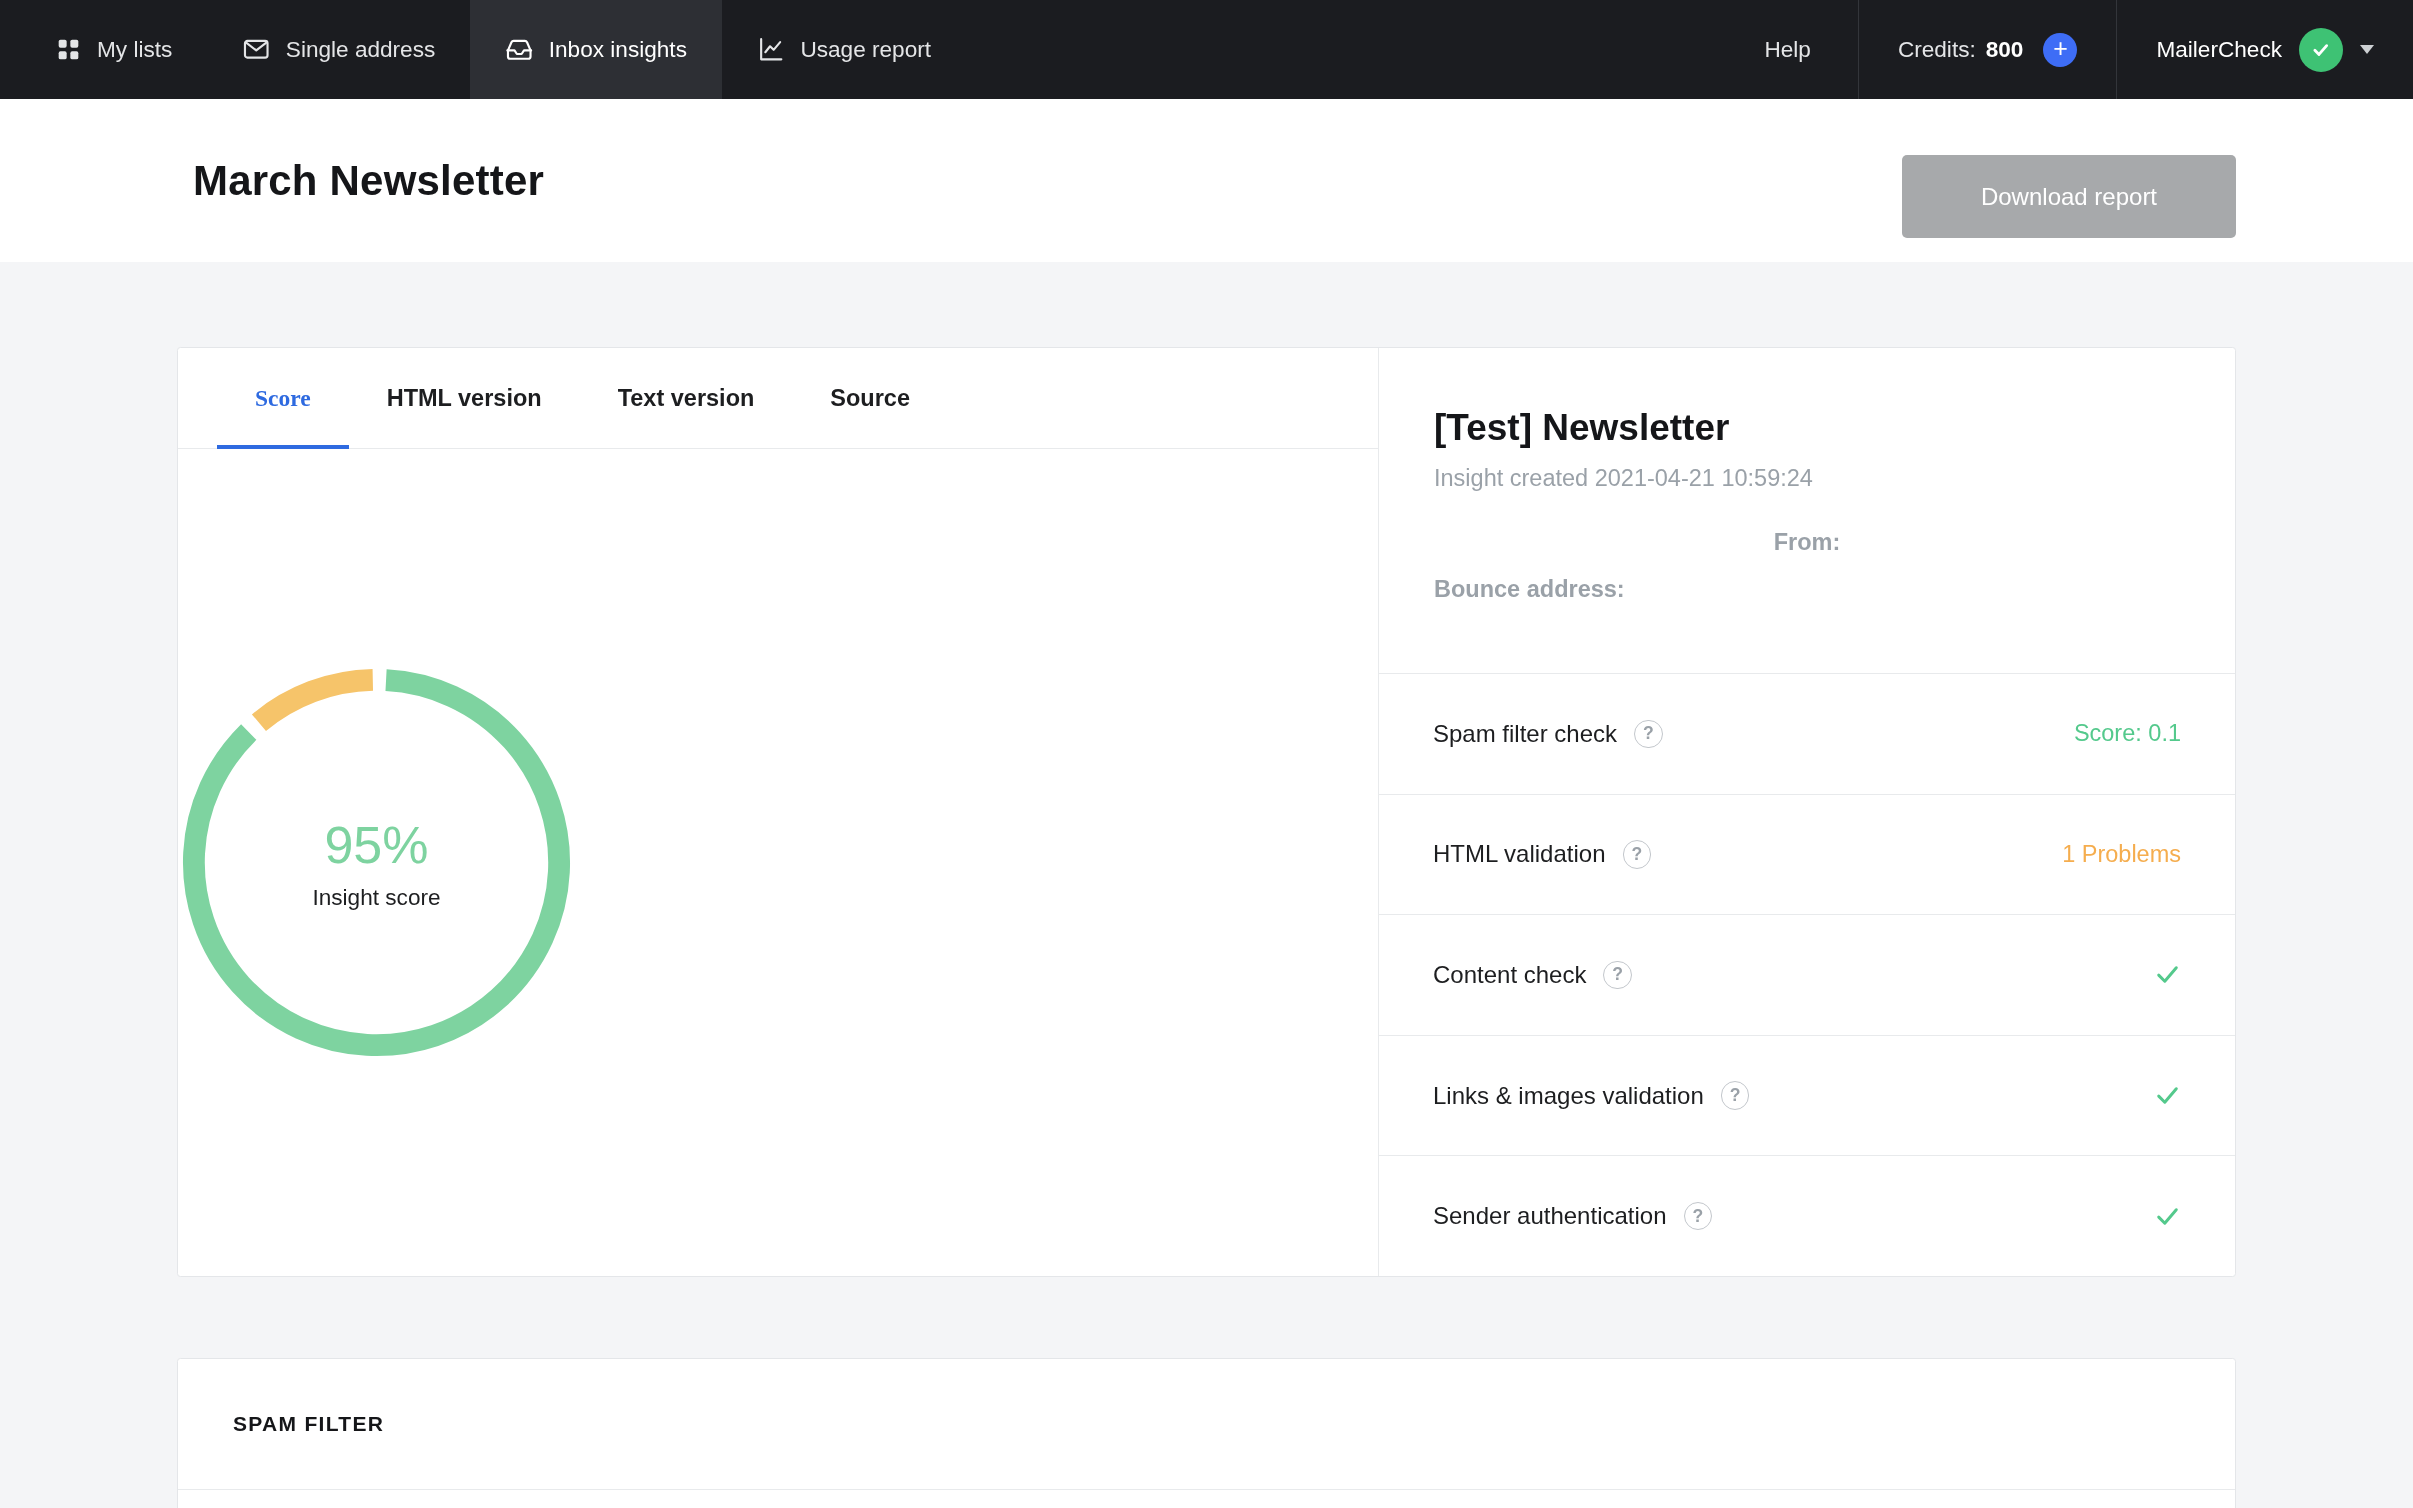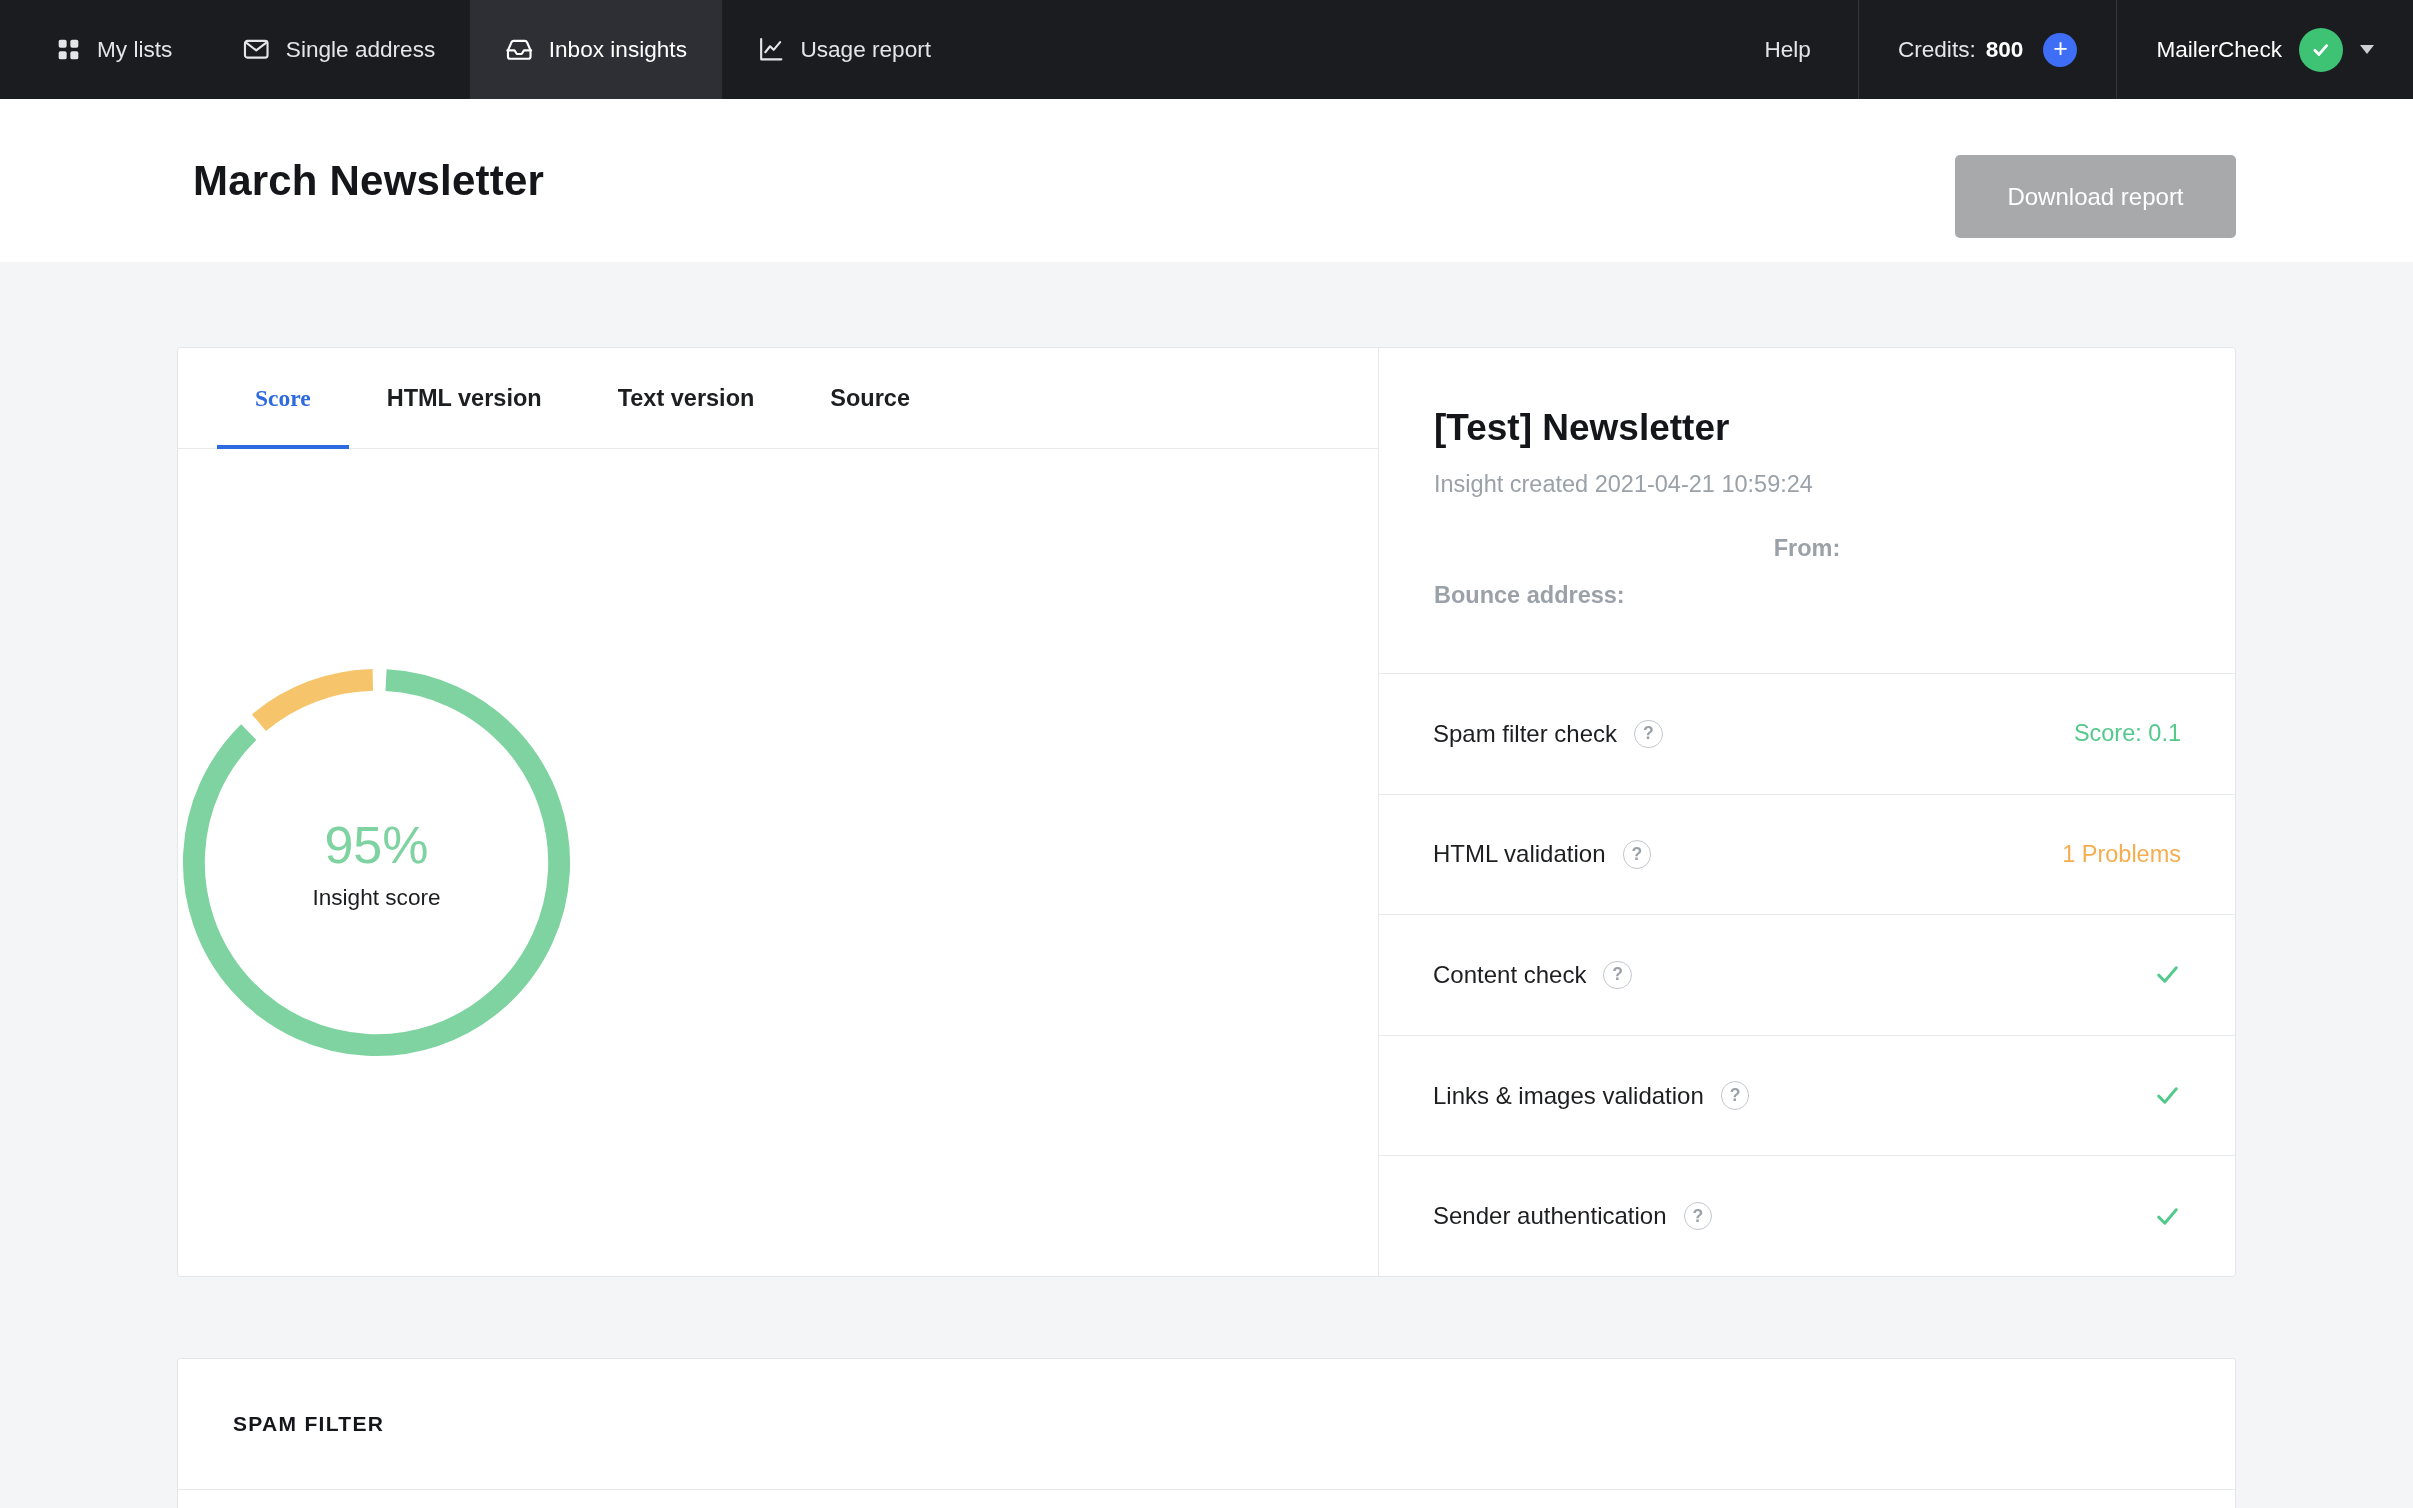--- a/index.html
+++ b/index.html
@@ -69,21 +69,21 @@
   }
 
   
   .page-header {
     height: 163px; background: #ffffff;
     display: flex; align-items: center; justify-content: space-between;
     padding: 0 177px;
   }
   .page-title { margin: 16px; font-size: 42px; font-weight: 700; color: #151619; letter-spacing: 0.2px; }
   .download-btn {
-    width: 281px; height: 83px;
+    width: 334px; height: 83px;
     background: #a7a9ab; color: #ffffff;
     font-size: 24px; font-family: inherit;
     border: none; border-radius: 5px; cursor: pointer; margin-top: 32px;
   }
 
   
   .main { padding: 85px 177px 0; }
   .card {
     background: #ffffff;
     border: 0.8px solid #e4e6e9;
@@ -114,21 +114,21 @@
     position: absolute; inset: 0;
     display: flex; flex-direction: column; align-items: center; justify-content: center;
   }
   .score-value { font-size: 52px; color: #7ed3a0; }
   .score-caption { font-size: 22.6px; color: #1d1e20; margin-top: 10px; }
 
   
   .right-panel { flex: 1; display: flex; flex-direction: column; }
   .info-block { padding: 59px 55px 0; height: 325px; }
   .detail-title { margin: 0; font-size: 37px; font-weight: 700; color: #151619; }
-  .created { margin-top: 22px; font-size: 23.5px; color: #9aa1a8; }
+  .created { margin-top: 16px; font-size: 23.5px; color: #9aa1a8; }
   .meta-label { font-size: 23.5px; font-weight: 700; color: #9aa1a8; }
   .meta-from { margin-top: 37px; text-align: center; }
   .meta-bounce { margin-top: 20px; }
 
   .check-rows { flex: 1; display: flex; flex-direction: column; }
   .check-row {
     flex: 1; display: flex; align-items: center; justify-content: space-between;
     padding: 0 54px; border-top: 0.8px solid #e8eaec;
   }
   .check-left { display: flex; align-items: center; gap: 17px; }

